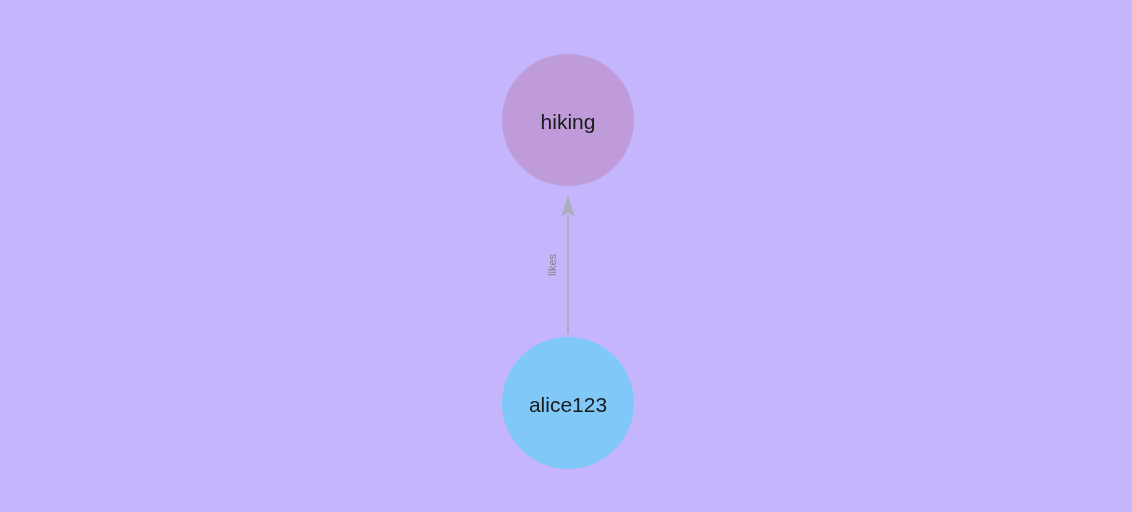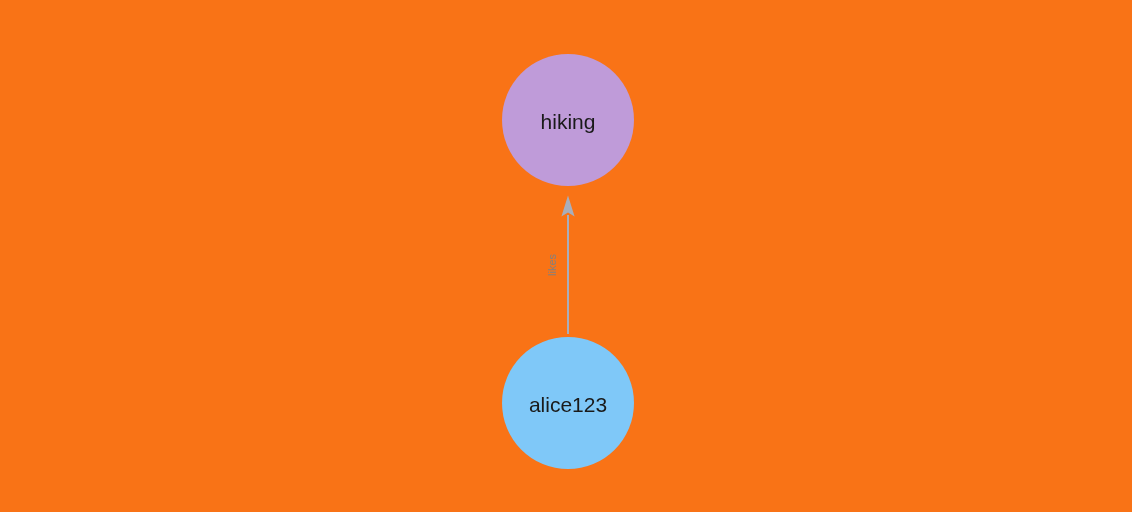--- a/index.html
+++ b/index.html
@@ -10,21 +10,21 @@
     width: 1132px;
     height: 512px;
     background: #f4f5f4;
     font-family: "Liberation Sans", sans-serif;
     overflow: hidden;
   }
   #graph-canvas {
     position: relative;
     width: 1132px;
     height: 512px;
-    background: #f97316;
+    background: #c4b5fd;
   }
   #graph-svg {
     position: absolute;
     left: 0;
     top: 0;
     width: 1132px;
     height: 512px;
     display: block;
   }
   .node-circle {

